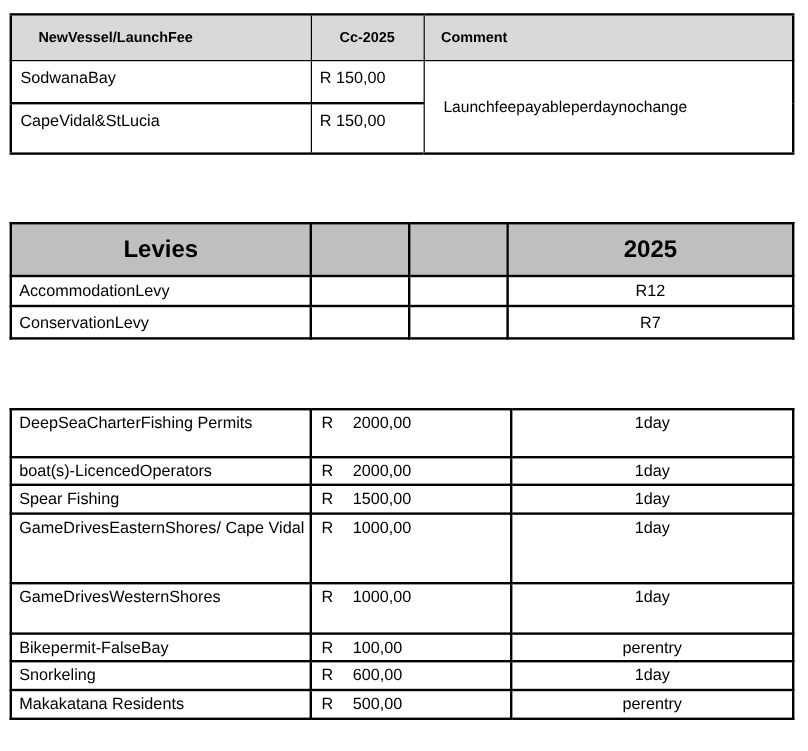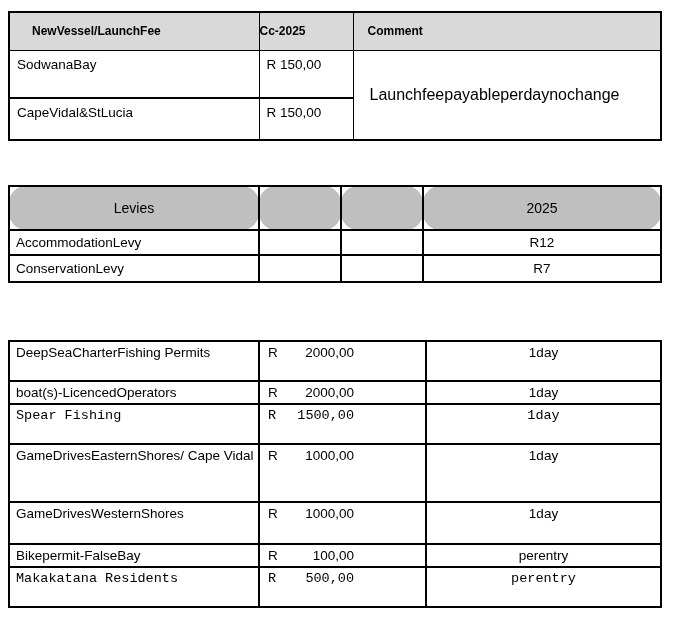--- a/index.html
+++ b/index.html
@@ -24,55 +24,55 @@
   .t1 td { border: 1px solid var(--border, #000); vertical-align: top; padding: 6px 0 0 7px; }
   .t1 { border: 2px solid var(--border, #000); }
   .t1 tr.hdr td {
     background: var(--header_light, #D9D9D9);
     font-weight: bold; font-size: 12px;
     vertical-align: middle; padding-top: 0;
     border-bottom: 1px solid var(--border, #000);
     border-top: 2px solid var(--border, #000);
   }
   .t1 tr.hdr { height: 38px; }
-  .t1 tr.row1 { height: 48px; margin-left: 36px; }
+  .t1 tr.row1 { height: 36px; margin-left: 36px; }
   .t1 tr.row2 { height: 42px; }
   .t1 tr.row2 td { border-top: 2px solid var(--border, #000); border-bottom: 2px solid var(--border,#000); }
   .t1 .h-name  { padding-left: 22px; }
-  .t1 .h-year  { padding-left: 0; }
+  .t1 .h-year  { text-align: center; padding-left: 0; }
   .t1 .h-comment { padding-left: 14px; }
   .t1 .comment-cell {
     vertical-align: middle; padding: 0 0 0 16px;
-    font-size: 16px;
+    font-size: 13px;
     border-bottom: 2px solid var(--border,#000);
   }
 
   
   .t2 { left: 8px; top: 185px; width: 652px; border: 2px solid var(--border,#000); }
   .t2 td { border: 2px solid var(--border, #000); vertical-align: middle; }
   .t2 tr.hdr { height: 44px; }
-  .t2 tr.hdr td { background: var(--header_medium, #BFBFBF); font-weight: normal; font-size: 14px; border-radius: 17px; }
+  .t2 tr.hdr td { background: var(--header_medium, #BFBFBF); font-weight: bold; font-size: 20px; }
   .t2 tr.lrow { height: 25px; }
   .t2 tr.lrow2 { height: 27px; padding-left: 20px; }
   .t2 .c { text-align: center; }
   .t2 .label { padding-left: 6px; }
 
   
   .t3 { left: 8px; top: 340px; width: 652px; border: 2px solid var(--border,#000); }
   .t3 td { border: 2px solid var(--border, #000); vertical-align: top; padding-top: 3px; }
   .t3 .label { padding-left: 6px; }
   .t3 .period { text-align: center; }
   .t3 tr.h40 { height: 40px; }
   .t3 tr.h23 { height: 23px; }
-  .t3 tr.h24 { height: 40px; font-family: Liberation Mono, monospace; }
+  .t3 tr.h24 { height: 24px; }
   .t3 tr.h43 { height: 58px; }
   .t3 tr.h25 { height: 42px; padding-left: 13px; }
   .money { display: flex; padding-left: 7px; }
   .money .cur { width: 26px; }
-  .money .amt { width: 60px; text-align: right; }
+  .money .amt { width: 60px; }
 </style>
 </head>
 <body>
 
 <div class="canvas">
 
   <table class="t1">
     <colgroup>
         <col style="width:250px">
         <col style="width:94px">
@@ -186,20 +186,30 @@
         <td class="label">Bikepermit-FalseBay</td>
         <td>
             <div class="money">
               <span class="cur">R</span>
               <span class="amt">100,00</span>
             </div>
           </td>
         <td class="period">perentry</td>
       </tr>
       <tr class="h24">
+        <td class="label">Snorkeling</td>
+        <td>
+            <div class="money">
+              <span class="cur">R</span>
+              <span class="amt">600,00</span>
+            </div>
+          </td>
+        <td class="period">1day</td>
+      </tr>
+      <tr class="h24">
         <td class="label">Makakatana Residents</td>
         <td>
             <div class="money">
               <span class="cur">R</span>
               <span class="amt">500,00</span>
             </div>
           </td>
         <td class="period">perentry</td>
       </tr>
     </tbody>

